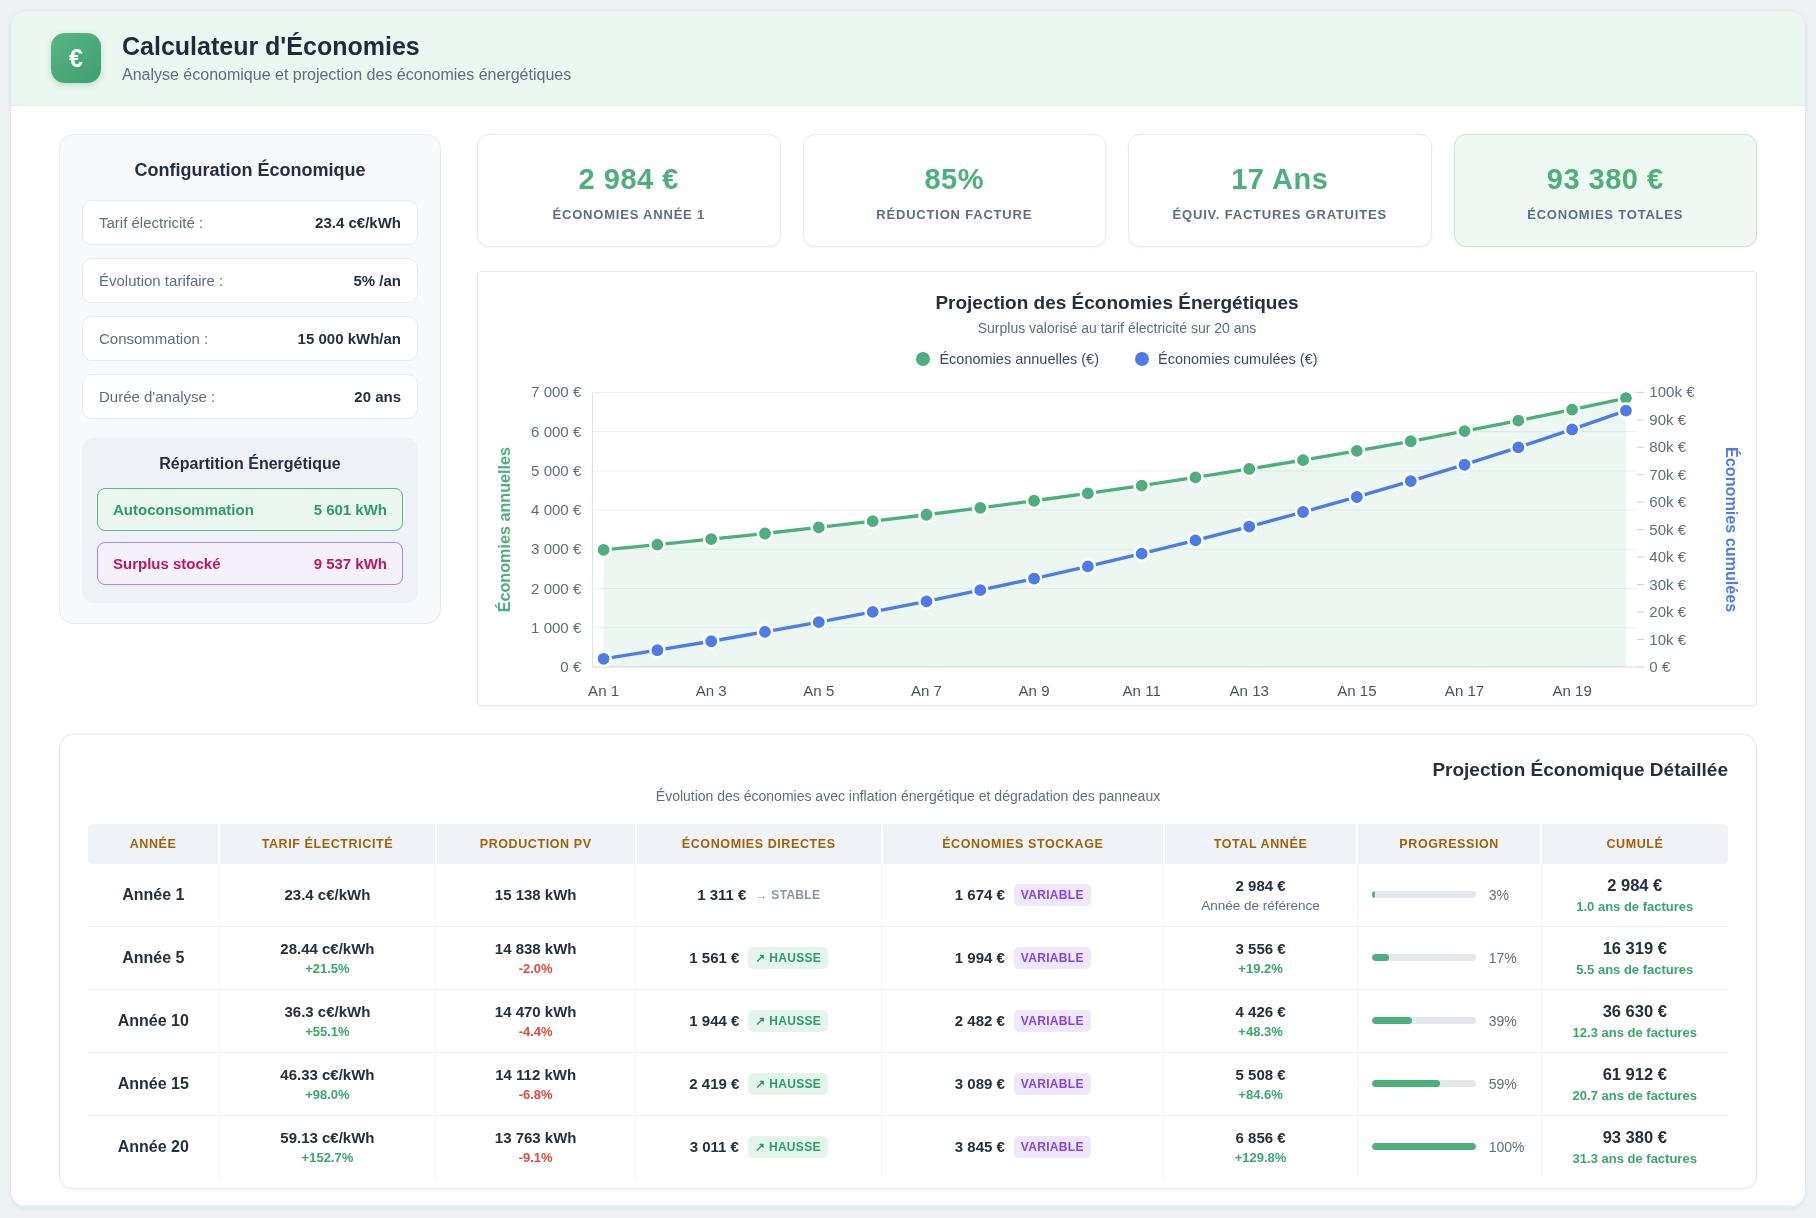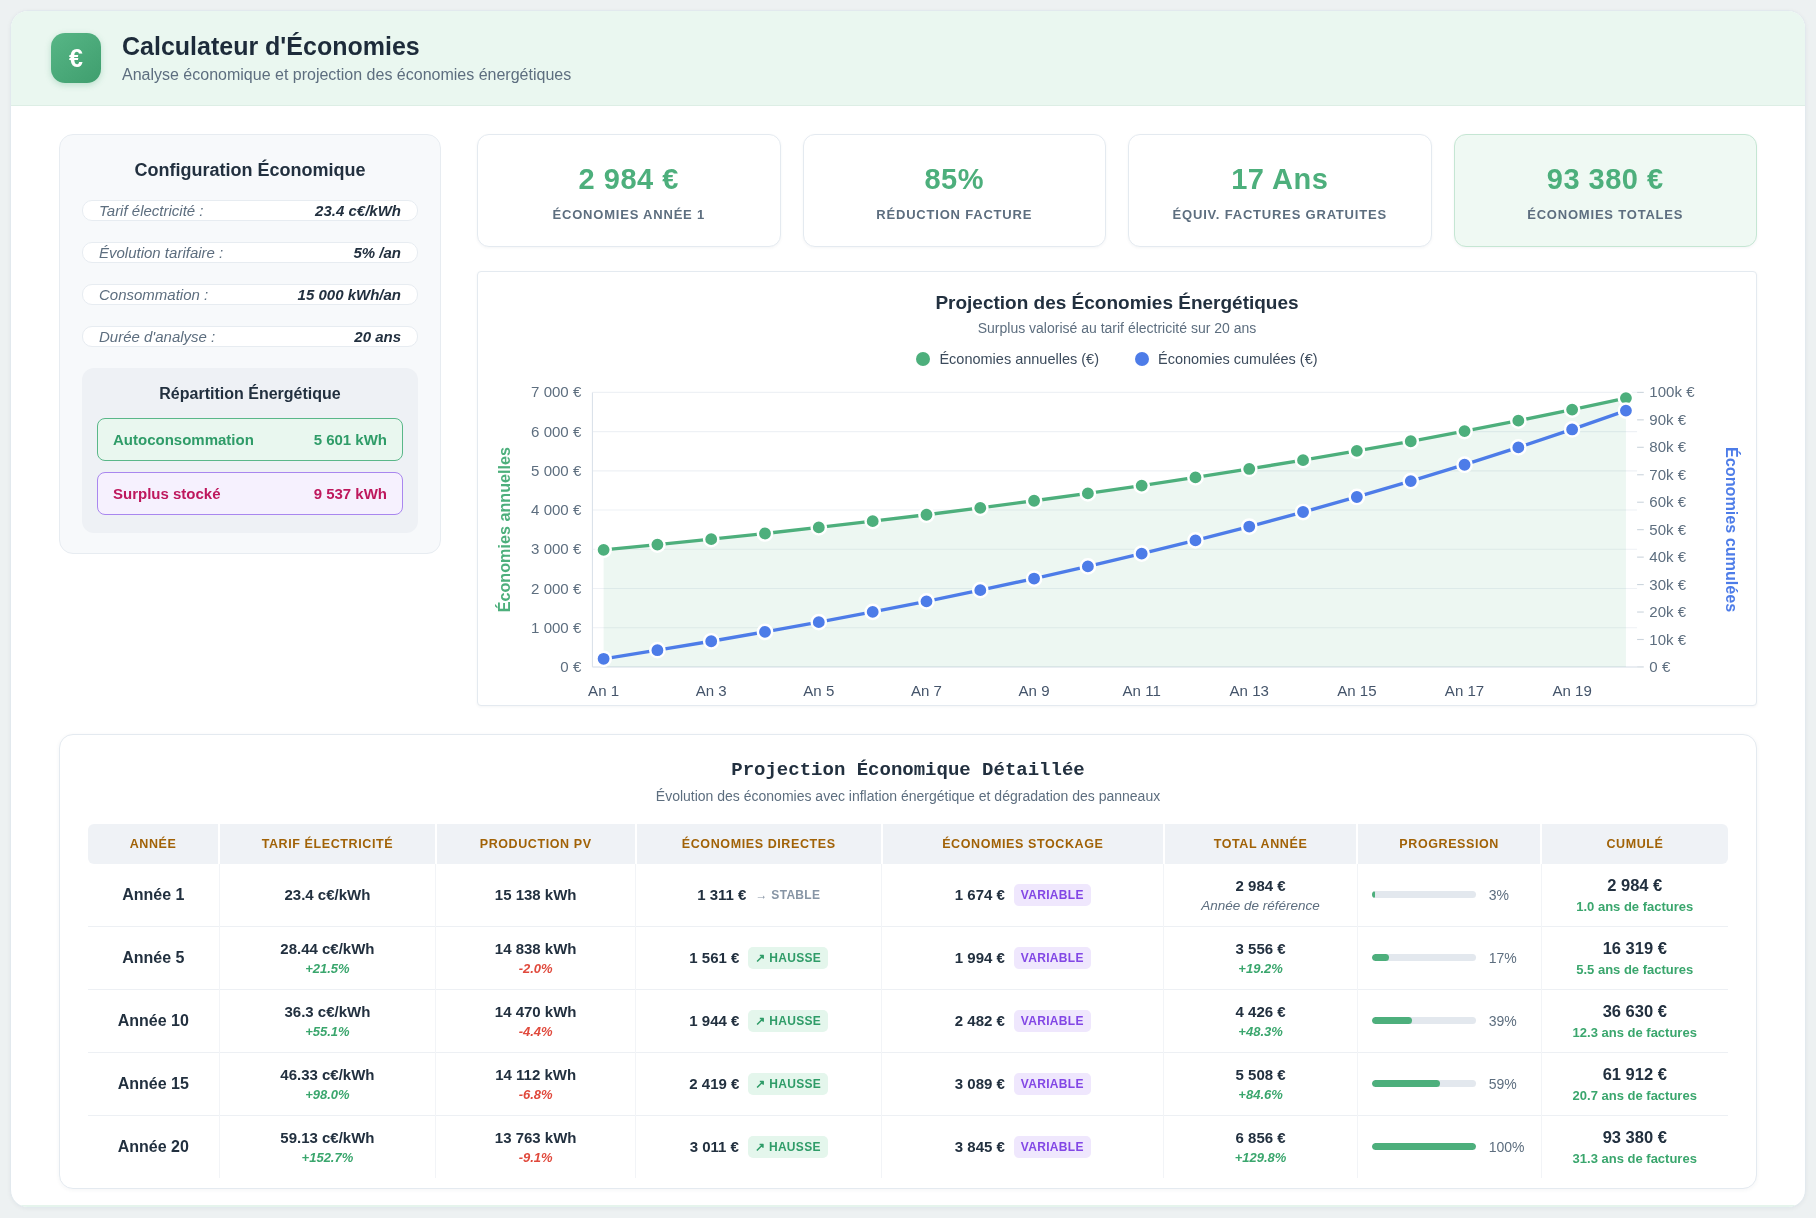--- a/index.html
+++ b/index.html
@@ -32,21 +32,21 @@
   .content { padding:28px 48px 0; flex:1; display:flex; flex-direction:column; }
   .top-row { display:flex; gap:36px; }
   
   .config-card {
     width:382px; flex:none; align-self:flex-start;
     background:#f7f9fb; border:1px solid #e7ecf1; border-radius:14px; padding:25px 22px 20px;
   }
   .config-title { font-size:18px; font-weight:bold; text-align:center; margin-bottom:19px; color:#22303f; }
   .cfg-field {
     background:#fff; border:1px solid #e7ecf1; border-radius:10px;
-    padding:1px 16px; display:flex; justify-content:space-between; align-items:center; margin-bottom:21px;font-style:italic;
+    padding:13px 16px; display:flex; justify-content:space-between; align-items:center; margin-bottom:13px;
   }
   .cfg-label { color:#5d6e7f; font-size:15px; }
   .cfg-value { color:#22303f; font-weight:bold; font-size:15px; }
   .repartition { background:#eef1f5; border-radius:12px; padding:17px 15px 7px; margin-top:19px; }
   .rep-title { font-size:16px; font-weight:bold; text-align:center; margin-bottom:15px; }
   .rep-item {
     border-radius:8px; padding:12px 15px; display:flex; justify-content:space-between;
     font-weight:bold; font-size:15px; margin-bottom:11px;
   }
   .rep-item.green  { background:#e9f7ef; border:1px solid #5ab789; color:#2f9c68; }
@@ -70,38 +70,38 @@
   .chart-sub { font-size:14px; color:#5d6e7f; text-align:center; margin-top:6px; }
   .legend { display:flex; justify-content:center; gap:36px; margin:15px 0 12px; }
   .legend-item { display:flex; align-items:center; gap:9px; font-size:14.5px; color:#3c4b5c; }
   .legend-dot { width:14px; height:14px; border-radius:50%; }
   svg.chart { display:block; width:100%; height:auto; }
   
   .table-card {
     margin:28px 0 16px; background:#fff; border:1px solid #e4eaf0; border-radius:14px;
     padding:24px 28px 10px; flex:1; box-shadow:0 1px 4px rgba(30,50,70,.05);
   }
-  .table-title { font-size:19px; font-weight:bold; text-align:center;font-family:Liberation Mono, monospace; }
+  .table-title { font-size:19px; font-weight:bold; text-align:right; }
   .table-sub { font-size:14px; color:#5d6e7f; text-align:center; margin:7px 0 20px; }
   table { width:100%; border-collapse:collapse; }
   thead th {
     background:#eff2f6; color:#a16207; font-size:12.5px; letter-spacing:.6px;
     padding:13px 6px; font-weight:bold; border-left:2px solid #fff;
   }
   thead th:first-child { border-left:none; border-radius:6px 0 0 6px; }
   thead th:last-child { border-radius:0 6px 6px 0; }
   tbody td {
     border-top:1px solid #edf0f4; border-left:1px solid #f2f4f7;
     padding:12px 6px; text-align:center; vertical-align:middle;
   }
   tbody tr:first-child td { border-top:none; }
   tbody td:first-child { border-left:none; }
   .year-cell { font-size:16px; font-weight:bold; }
   .cell-main { font-size:15px; font-weight:bold; color:#22303f; }
-  .delta { font-size:13px; font-weight:bold; margin-top:4px;font-style:italic; }
+  .delta { font-size:13px; font-weight:bold; margin-top:4px; }
   .delta.pos { color:#3aa66d; }
   .delta.neg { color:#e0493c; }
   .delta.ref { color:#5d6e7f; font-weight:normal; font-size:13.5px; }
   .badge {
     display:inline-block; font-size:12px; font-weight:bold; border-radius:5px;
     padding:4px 7px; margin-left:9px; vertical-align:1px; letter-spacing:.3px;
   }
   .badge.hausse { background:#e4f6ec; color:#2f9c68; }
   .badge.variable { background:#efe7fd; color:#8247e5; }
   .badge.stable { background:transparent; color:#8795a5; padding:4px 0; }

